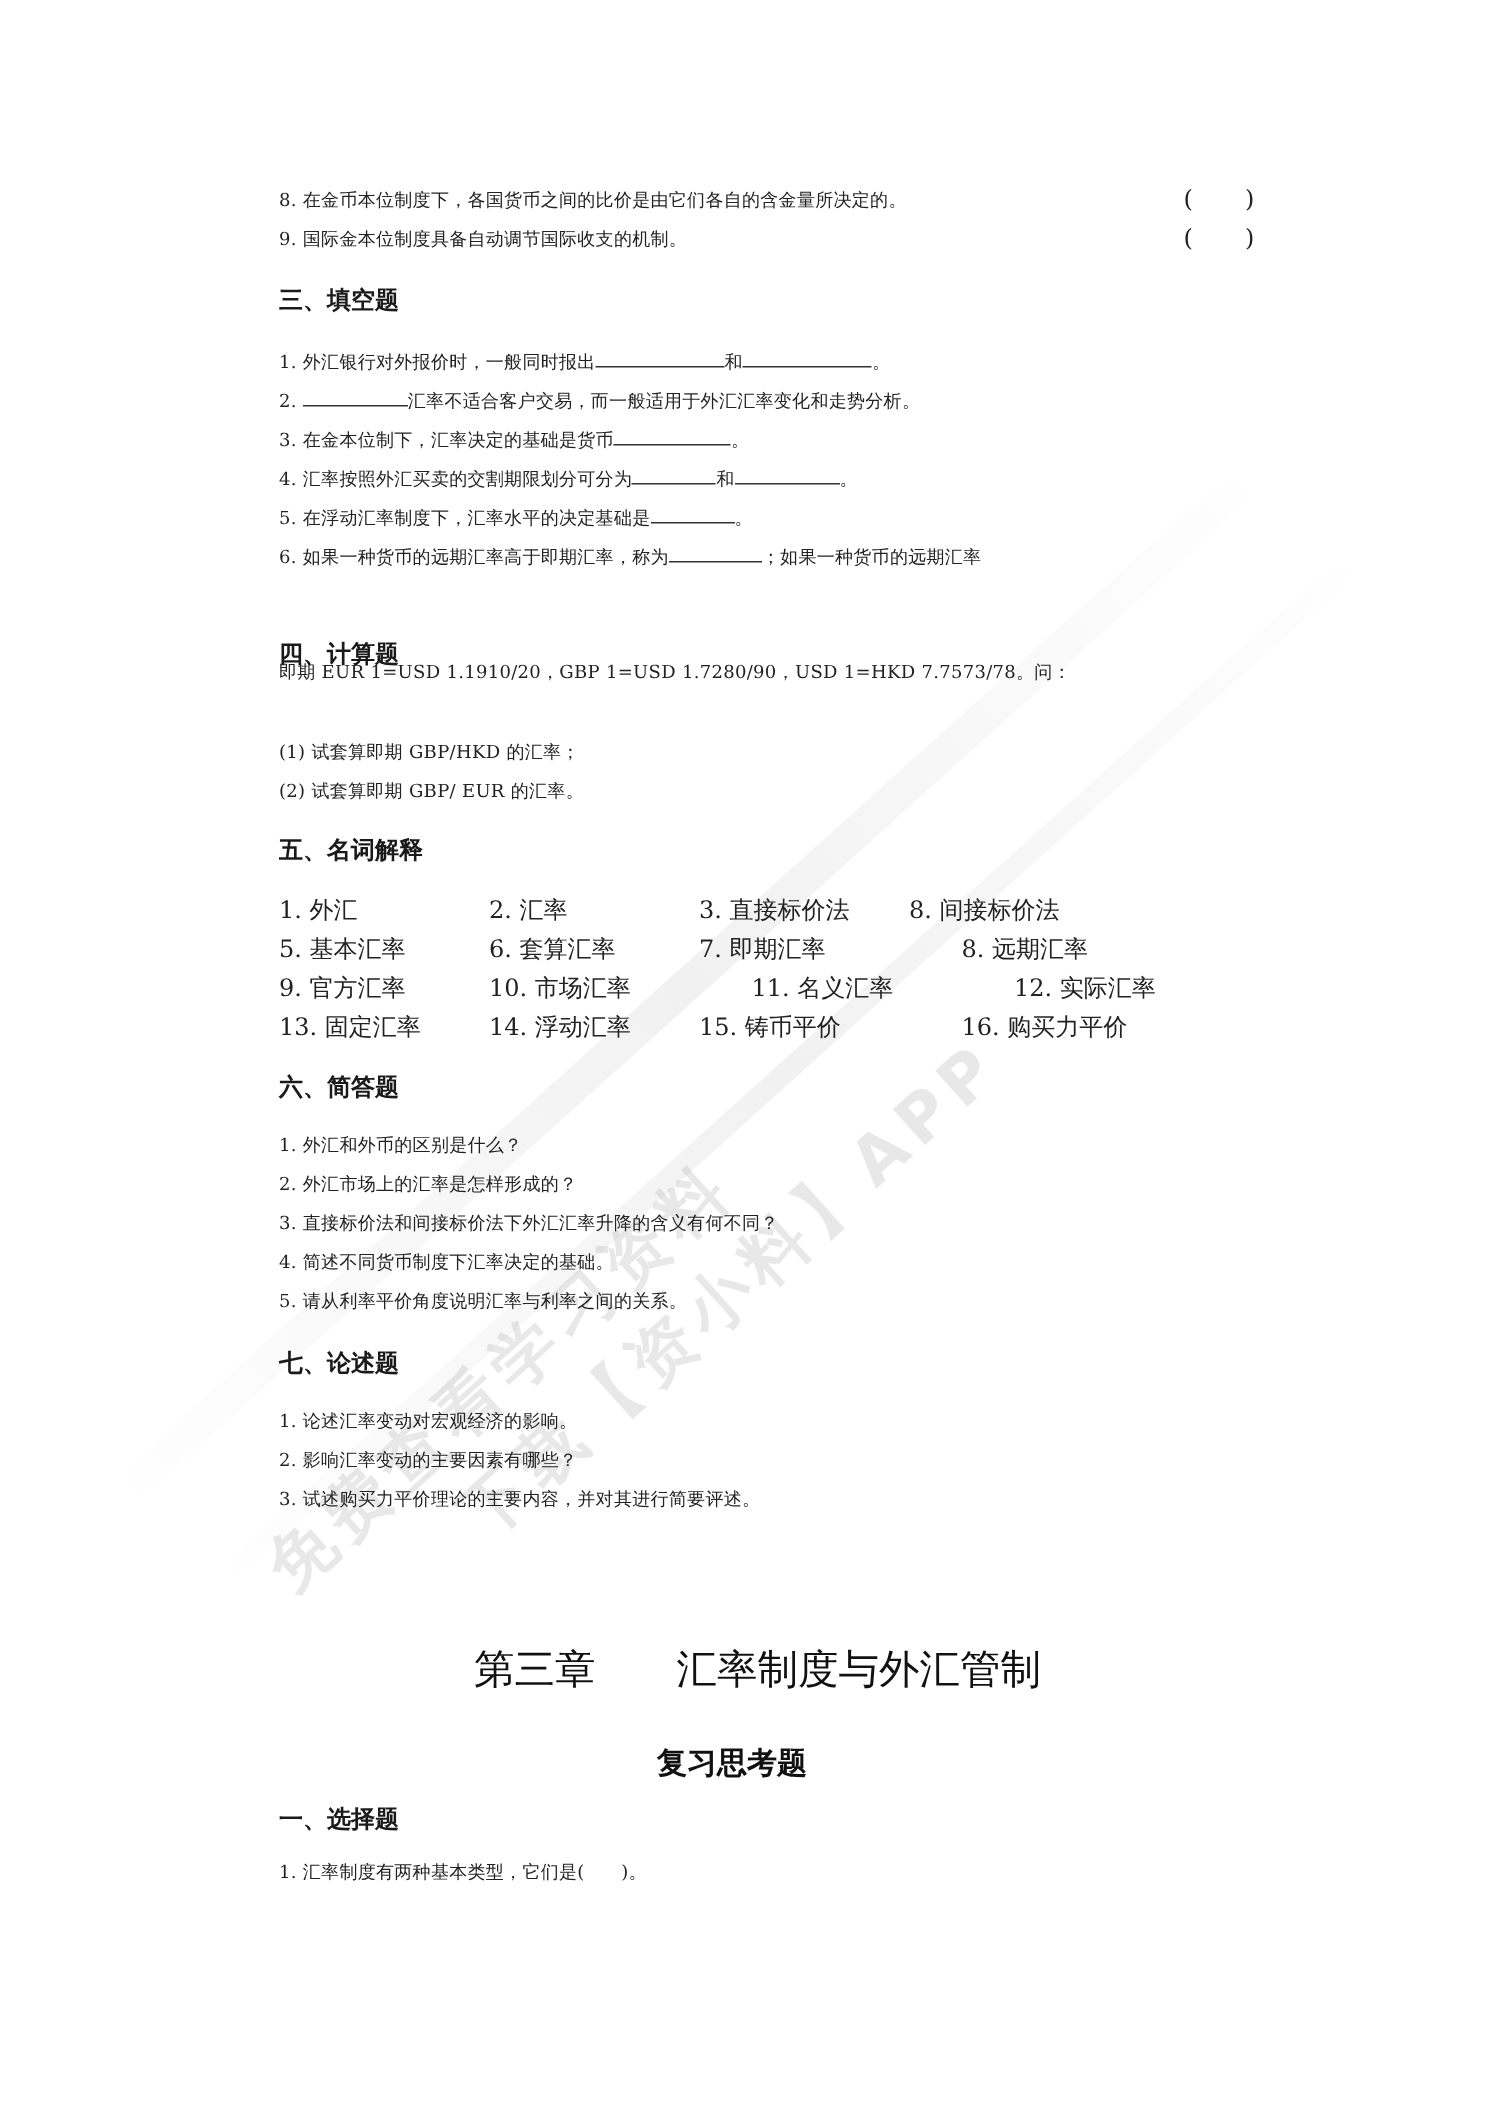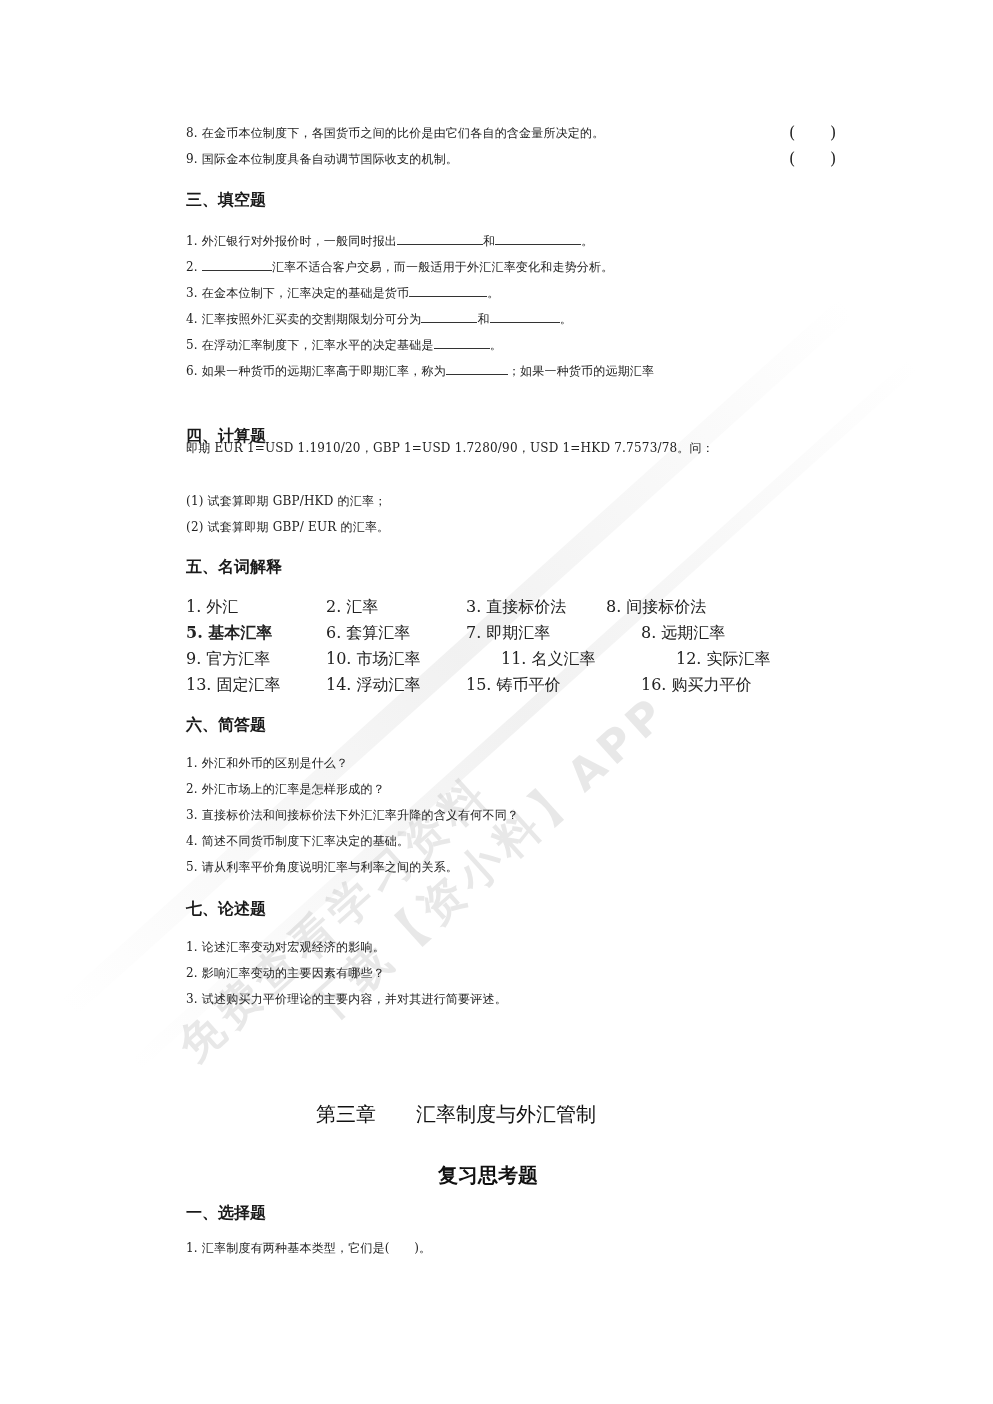--- a/index.html
+++ b/index.html
@@ -31,21 +31,21 @@
     .blank {
       display: inline-block;
       border-bottom: 1px solid #333;
       height: 15px;
       vertical-align: baseline;
     }
     .paren { position: absolute; font-size: 16px; line-height: 20px; }
     .chapter {
       position: absolute;
       font-family: "DejaVu Sans", "Liberation Sans", sans-serif;
-      font-size: 20px; line-height: 30px;
+      font-size: 27px; line-height: 30px;
       white-space: nowrap; color: #111;
     }
     .subtitle {
       position: absolute;
       font-family: "DejaVu Sans", "Liberation Sans", sans-serif;
       font-weight: bold;
       font-size: 20px; line-height: 24px;
       white-space: nowrap; color: #111;
     }
     .term { position: absolute; font-size: 16px; line-height: 20px; white-space: nowrap; }
@@ -116,21 +116,21 @@
   <div class="line" style="left:186px; top:438px;">即期 EUR 1=USD 1.1910/20，GBP 1=USD 1.7280/90，USD 1=HKD 7.7573/78。问：</div>
   <div class="line" style="left:186px; top:491px;">(1)  试套算即期 GBP/HKD 的汇率；</div>
   <div class="line" style="left:186px; top:517px;">(2)  试套算即期 GBP/ EUR 的汇率。</div>
 
   <div class="h" style="left:186px; top:557px;">五、名词解释</div>
   <div class="term" style="left:186px; top:597px;">1. 外汇</div>
   <div class="term" style="left:326px; top:597px;">2. 汇率</div>
   <div class="term" style="left:466px; top:597px;">3. 直接标价法</div>
   <div class="term" style="left:606px; top:597px;">8. 间接标价法</div>
 
-  <div class="term" style="left:186px; top:623px;font-weight:bold;">5. 基本汇率</div>
+  <div class="term" style="left:186px; top:623px;">5. 基本汇率</div>
   <div class="term" style="left:326px; top:623px;">6. 套算汇率</div>
   <div class="term" style="left:466px; top:623px;">7. 即期汇率</div>
   <div class="term" style="left:641px; top:623px;">8. 远期汇率</div>
 
   <div class="term" style="left:186px; top:649px;">9. 官方汇率</div>
   <div class="term" style="left:326px; top:649px;text-align:right;">10. 市场汇率</div>
   <div class="term" style="left:501px; top:649px;">11. 名义汇率</div>
   <div class="term" style="left:676px; top:649px;">12. 实际汇率</div>
 
   <div class="term" style="left:186px; top:675px;">13. 固定汇率</div>

